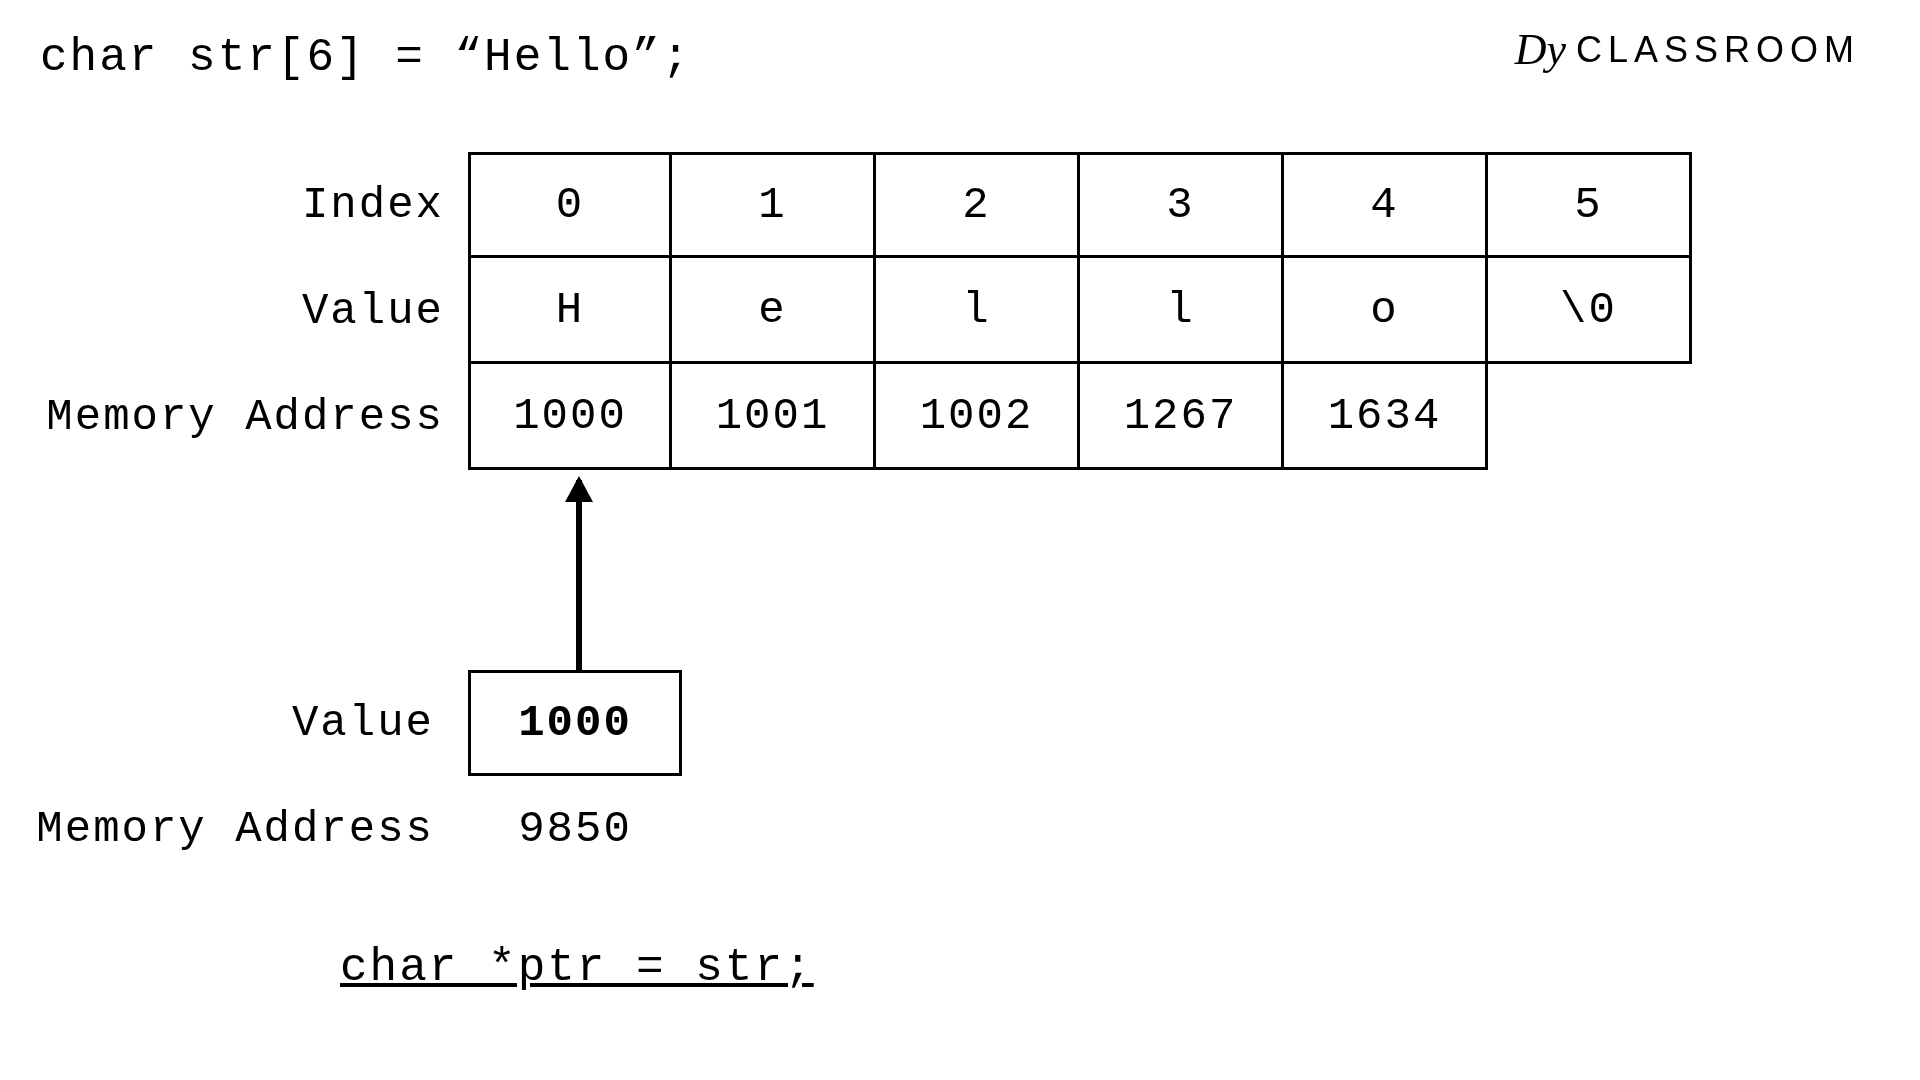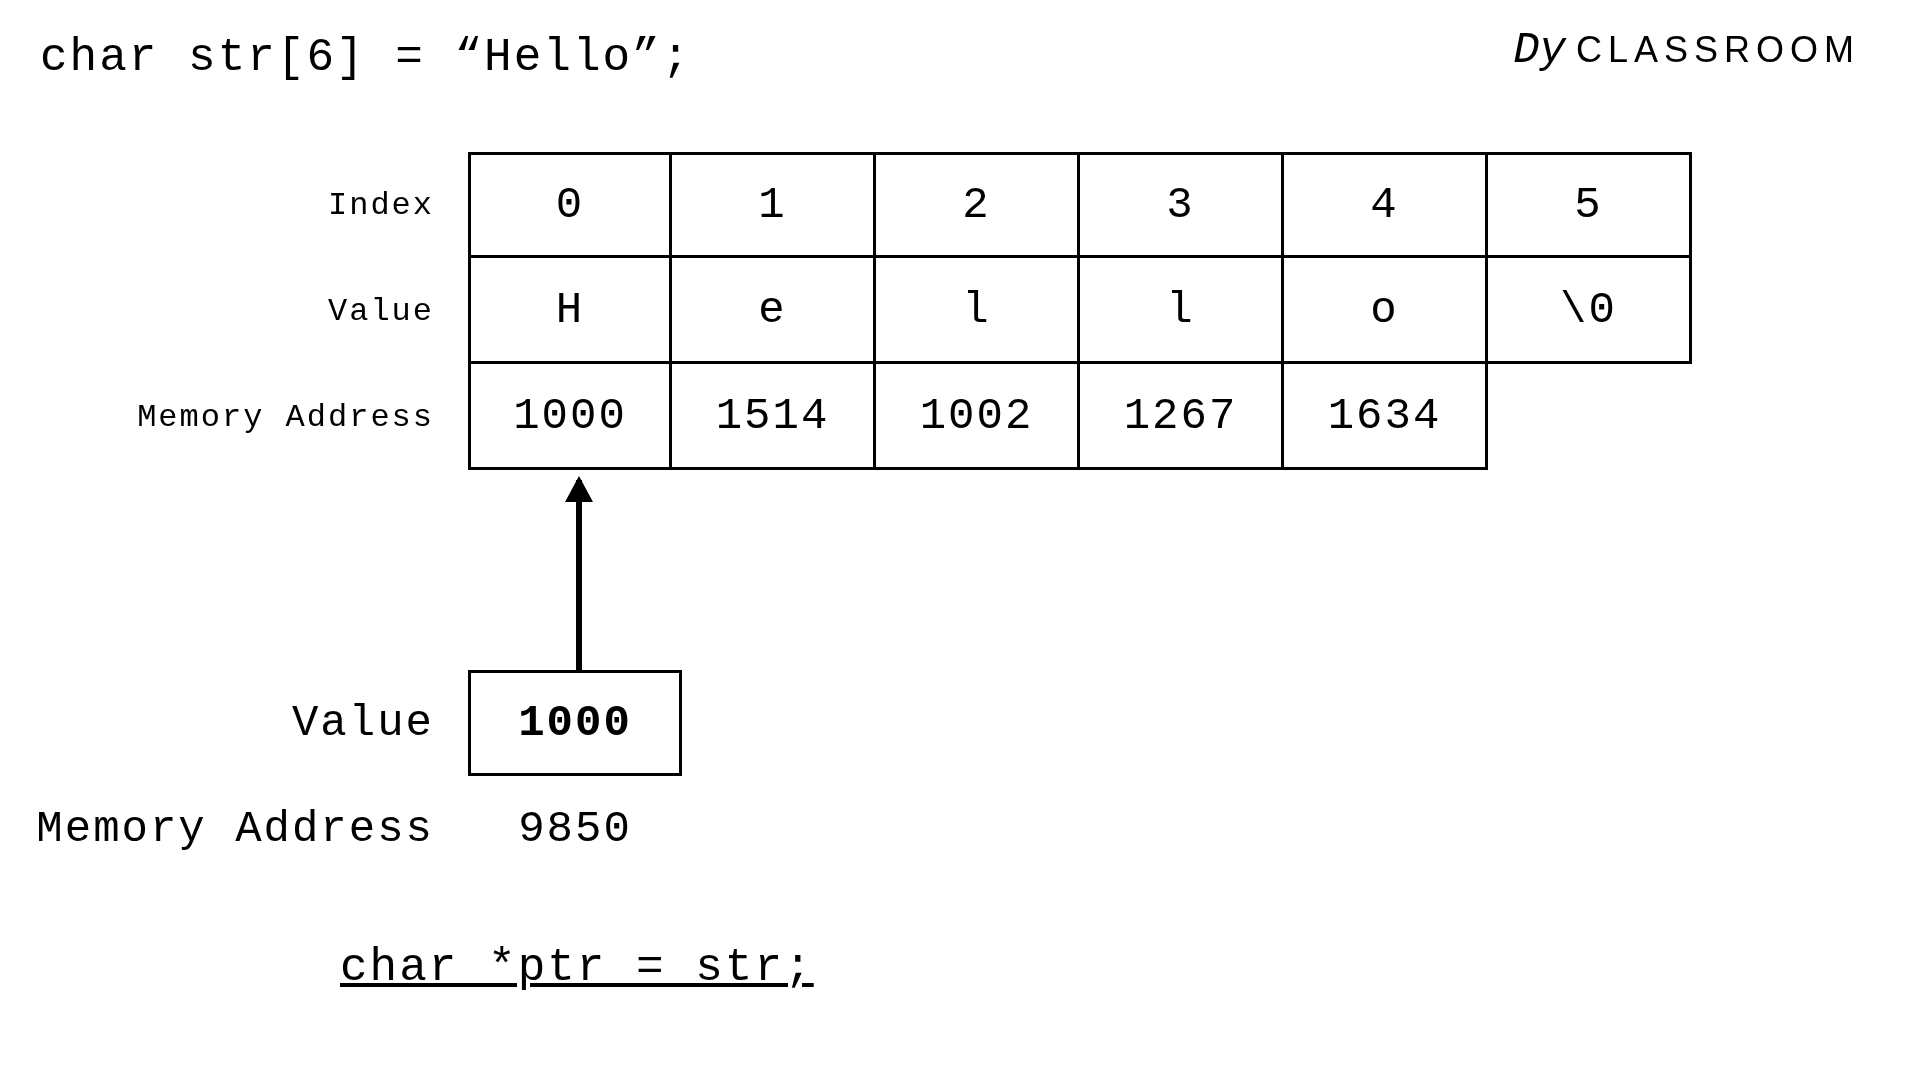--- a/index.html
+++ b/index.html
@@ -31,21 +31,21 @@
   
   .brand {
     position: absolute;
     top: 28px;
     right: 60px;
     display: flex;
     align-items: center;
     gap: 10px;
   }
   .brand-icon {
-    font-family: Liberation Mono, monospace;
+    font-family: Liberation Serif, serif;
     font-size: 44px;
     font-style: italic;
     line-height: 1;
   }
   .brand-text {
     font-family: "Helvetica Neue", Arial, sans-serif;
     font-size: 36px;
     letter-spacing: 6px;
   }
 
@@ -66,22 +66,22 @@
     left: 28px;
     display: grid;
     grid-template-columns: 440px repeat(6, 204px);
     grid-template-rows: 106px 106px 106px;
     align-items: stretch;
   }
   .row-label {
     display: flex;
     align-items: center;
     justify-content: flex-end;
-    padding-right: 34px;
-    font-size: 32px;
+    padding-right: 24px;
+    font-size: 44px;
     letter-spacing: 2px;
   }
   .cell {
     border: 3px solid #000;
     margin-left: -3px;
     margin-top: -3px;
     display: flex;
     align-items: center;
     justify-content: center;
     font-size: 44px;
@@ -180,21 +180,21 @@
     <div class="row-label">Value</div>
     <div class="cell first-col">H</div>
     <div class="cell">e</div>
     <div class="cell">l</div>
     <div class="cell">l</div>
     <div class="cell">o</div>
     <div class="cell">\0</div>
 
     <div class="row-label">Memory Address</div>
     <div class="cell first-col">1000</div>
-    <div class="cell">1514</div>
+    <div class="cell">1001</div>
     <div class="cell">1002</div>
     <div class="cell">1267</div>
     <div class="cell">1634</div>
   </div>
 
   <div class="arrow-wrap">
     <div class="arrow-head"></div>
     <div class="arrow-line"></div>
   </div>
 

